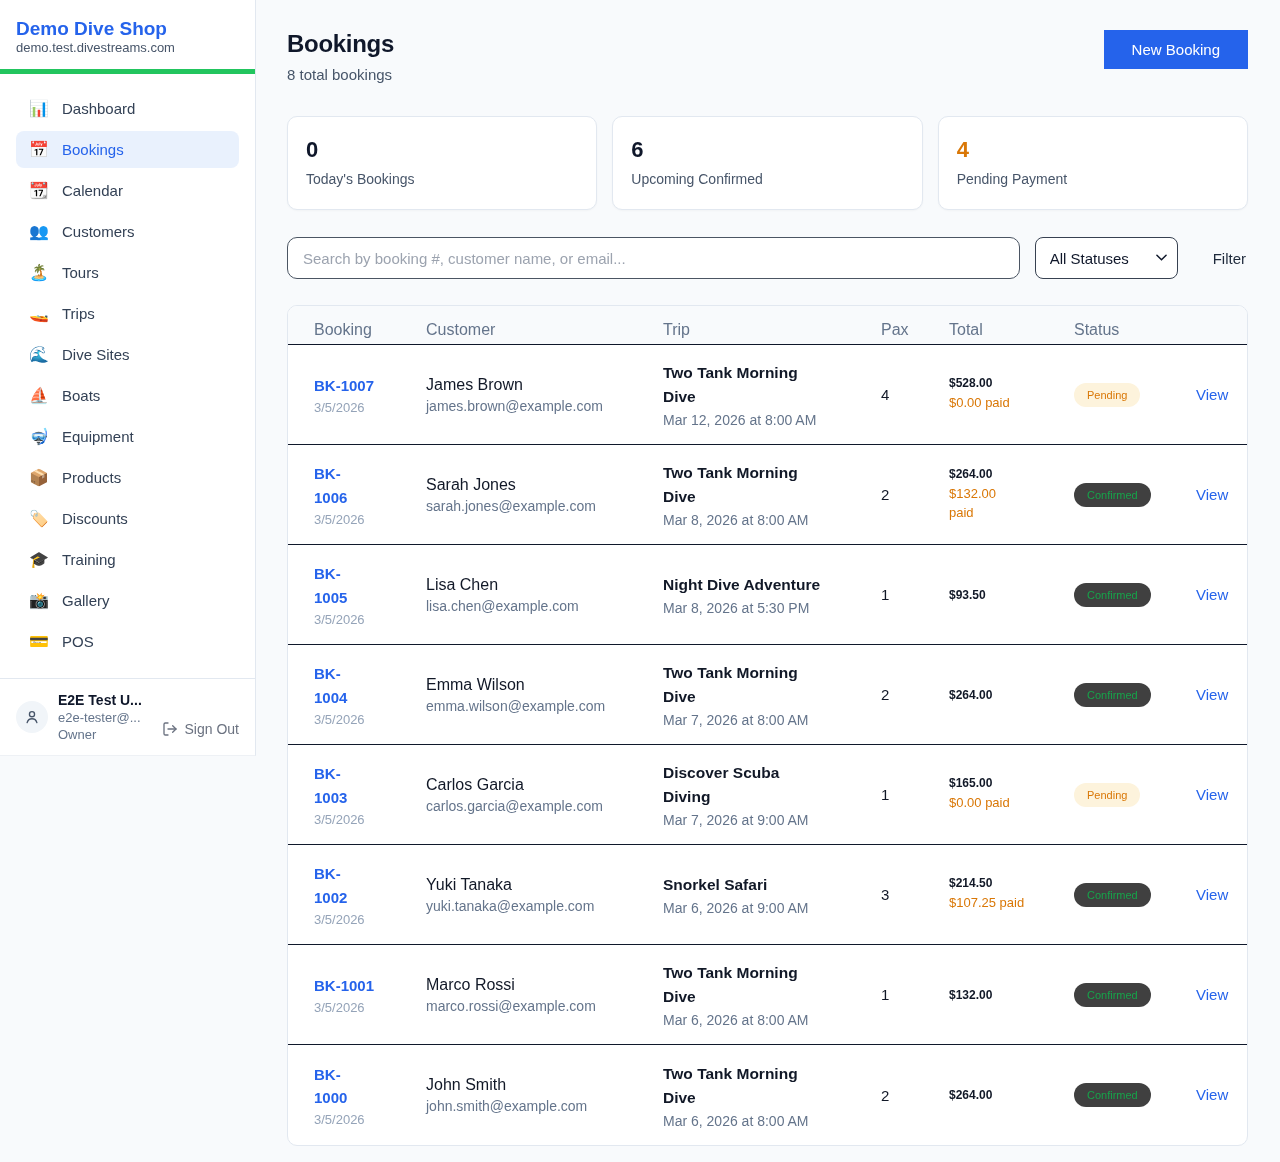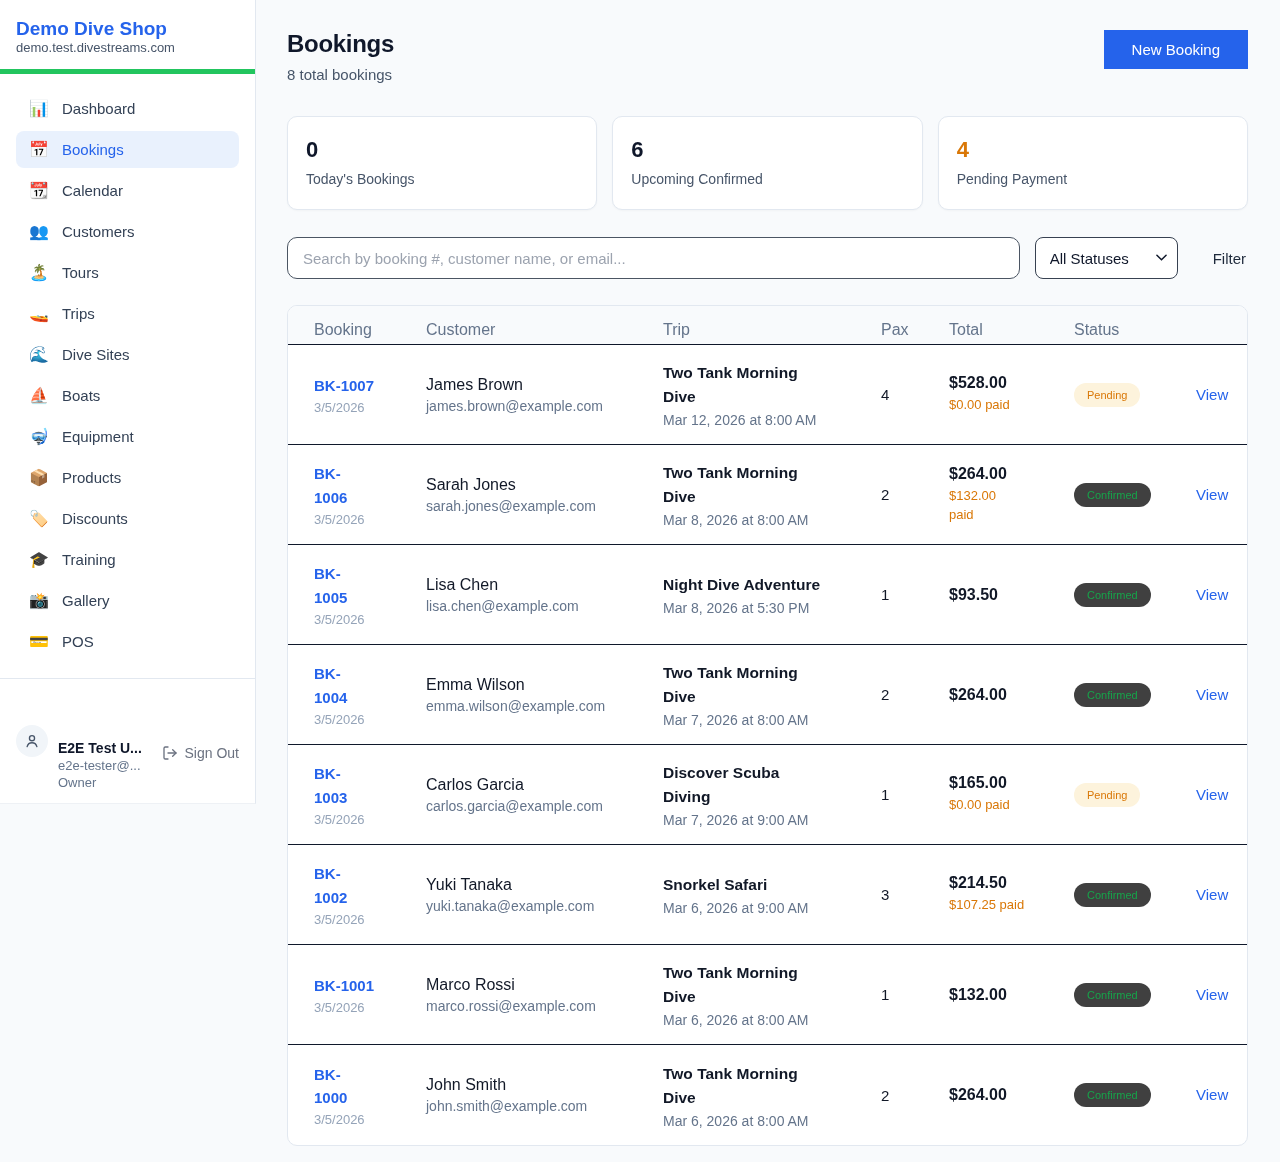--- a/index.html
+++ b/index.html
@@ -34,21 +34,21 @@
     border-top: 1px solid #e2e8f0;
     padding: 13px 16px;
     display: flex; align-items: center; gap: 10px;
   }
   .avatar {
     width: 32px; height: 32px; border-radius: 50%;
     background: #f1f5f9; flex: 0 0 32px;
     display: flex; align-items: center; justify-content: center;
   }
   .user-info { flex: 1; min-width: 0; }
-  .user-name { font-size: 14px; font-weight: 700; color: #0f172a; margin-top: 48px; }
+  .user-name { font-size: 14px; font-weight: 700; color: #0f172a; }
   .user-email { font-size: 13px; color: #64748b; margin-top: 2px; }
   .user-role { font-size: 13px; color: #64748b; margin-top: 2px; }
   .signout-btn {
     display: flex; align-items: center; gap: 7px;
     background: none; border: none; cursor: pointer;
     font-family: inherit; font-size: 14px; color: #6b7280; white-space: nowrap; margin-top: 24px;
   }
 
   
   .main { flex: 1; padding: 30px 32px 32px 31px; }
@@ -113,21 +113,21 @@
   .t-row { min-height: 100px; padding-top: 16px; padding-bottom: 16px; border-bottom: 1px solid #10192b; }
   .t-row:last-child { border-bottom: none; }
 
   .cell-booking a { font-size: 15px; font-weight: 600; color: #2563eb; text-decoration: none; white-space: pre-line; display: inline-block; line-height: 1.55; }
   .booking-date { font-size: 13px; color: #94a3b8; margin-top: 3px; }
   .customer-name { font-size: 16px; color: #111827; }
   .customer-email { font-size: 14px; color: #64748b; margin-top: 4px; }
   .trip-name { font-size: 15.5px; font-weight: 600; color: #111827; white-space: pre-line; line-height: 1.55; max-width: 180px; }
   .trip-datetime { font-size: 14px; color: #64748b; margin-top: 3px; }
   .cell-pax { font-size: 15px; color: #111827; }
-  .total-amount { font-size: 16px; font-weight: 700; color: #111827; }
+  .total-amount { font-size: 12px; font-weight: 700; color: #111827; }
   .paid-amount { font-size: 13px; color: #d97706; margin-top: 4px; white-space: pre-line; line-height: 1.45; max-width: 90px; }
   .badge {
     display: inline-block; font-size: 11px; font-weight: 500;
     padding: 6px 13px; border-radius: 999px;
   }
   .badge--pending { color: #d97706; background: #fdf3dc; }
   .badge--confirmed { color: #16a34a; background: #404040; }
   .view-link { font-size: 15px; font-weight: 500; color: #2563eb; text-decoration: none; }
 </style>
 </head>

